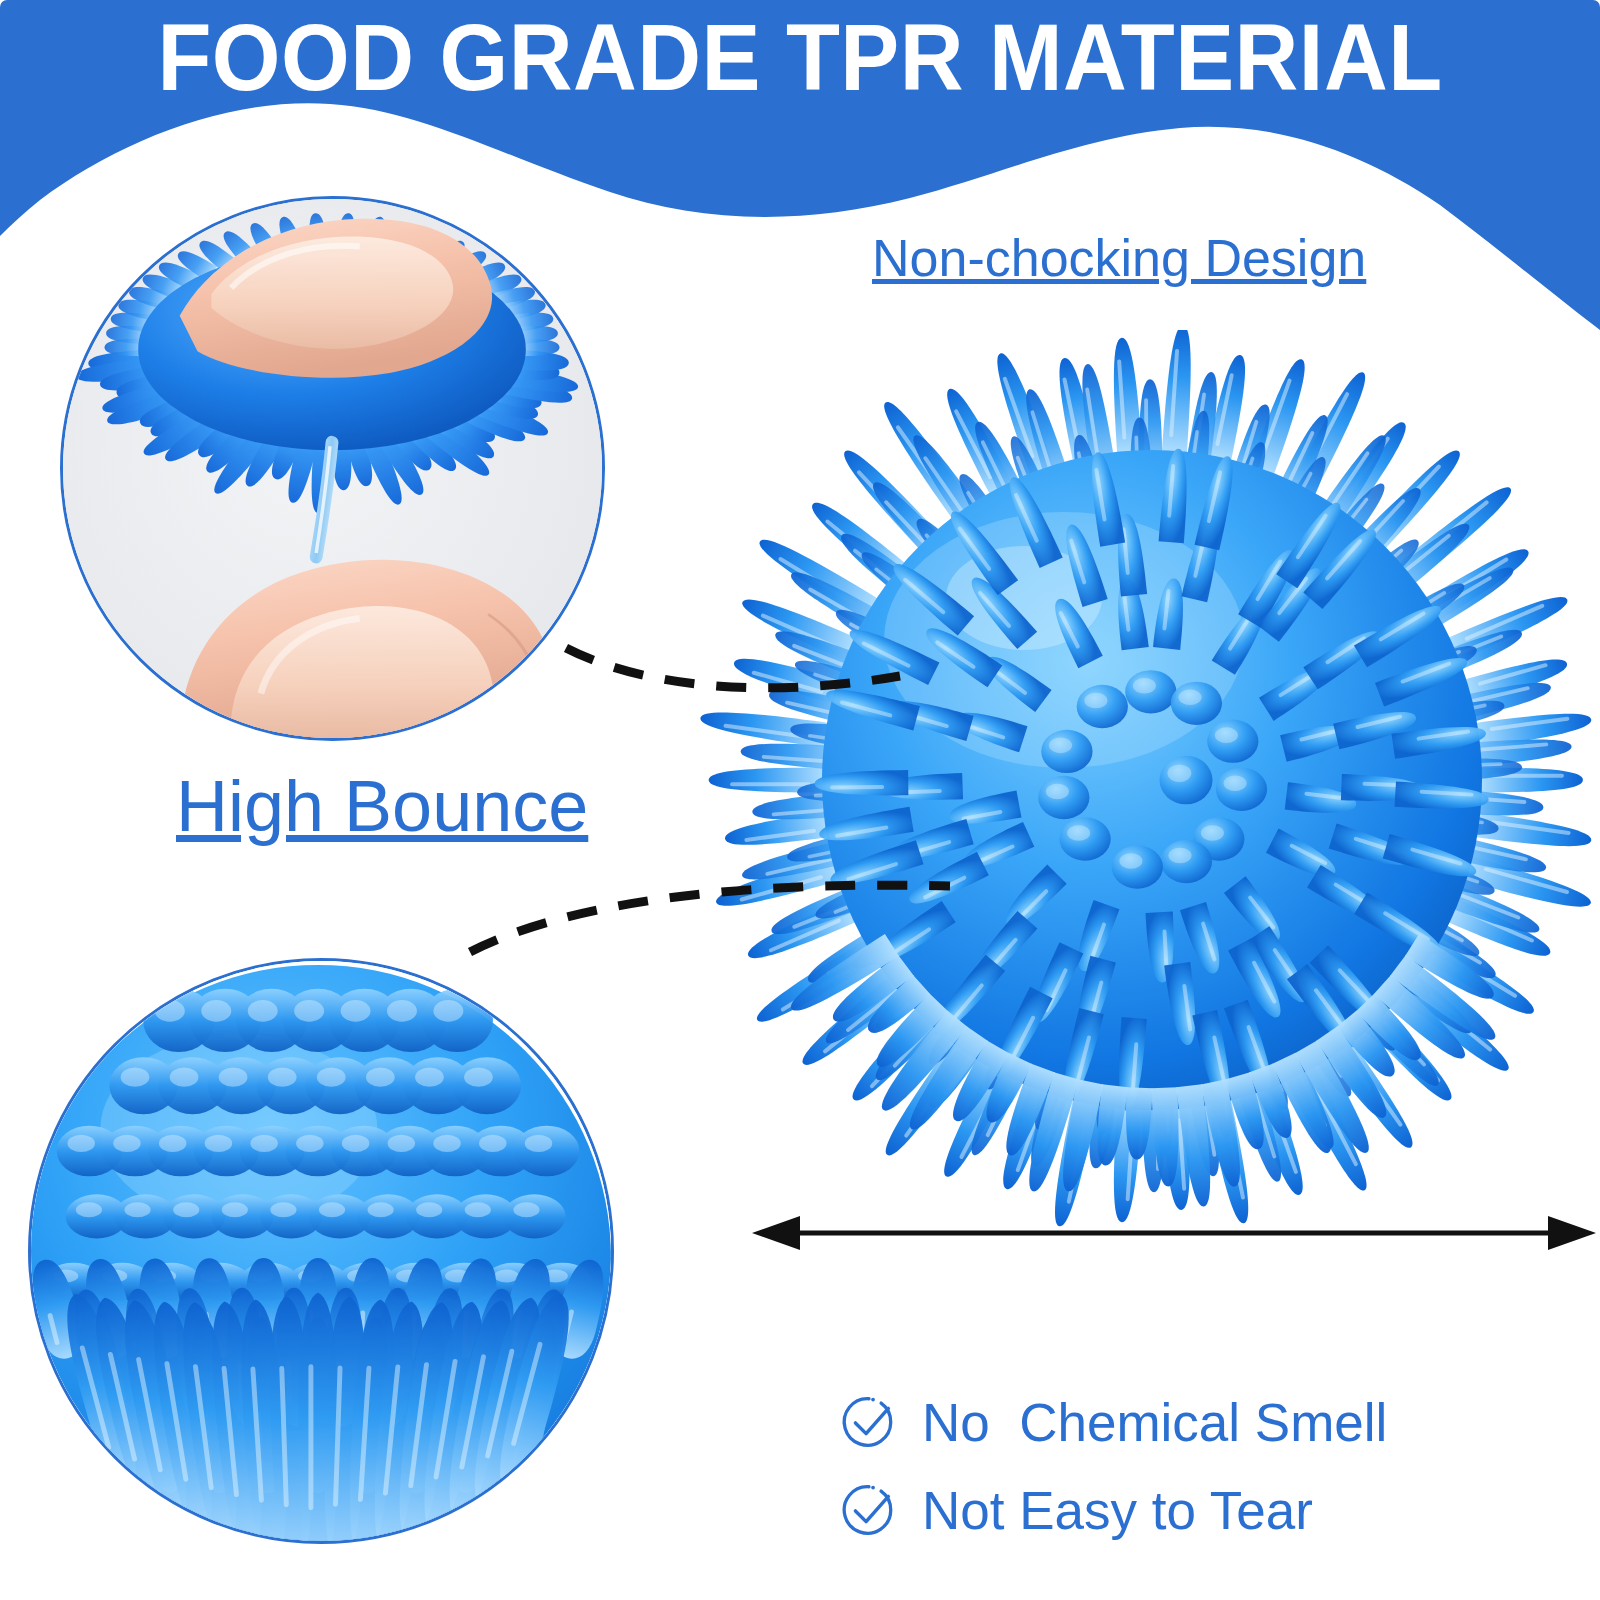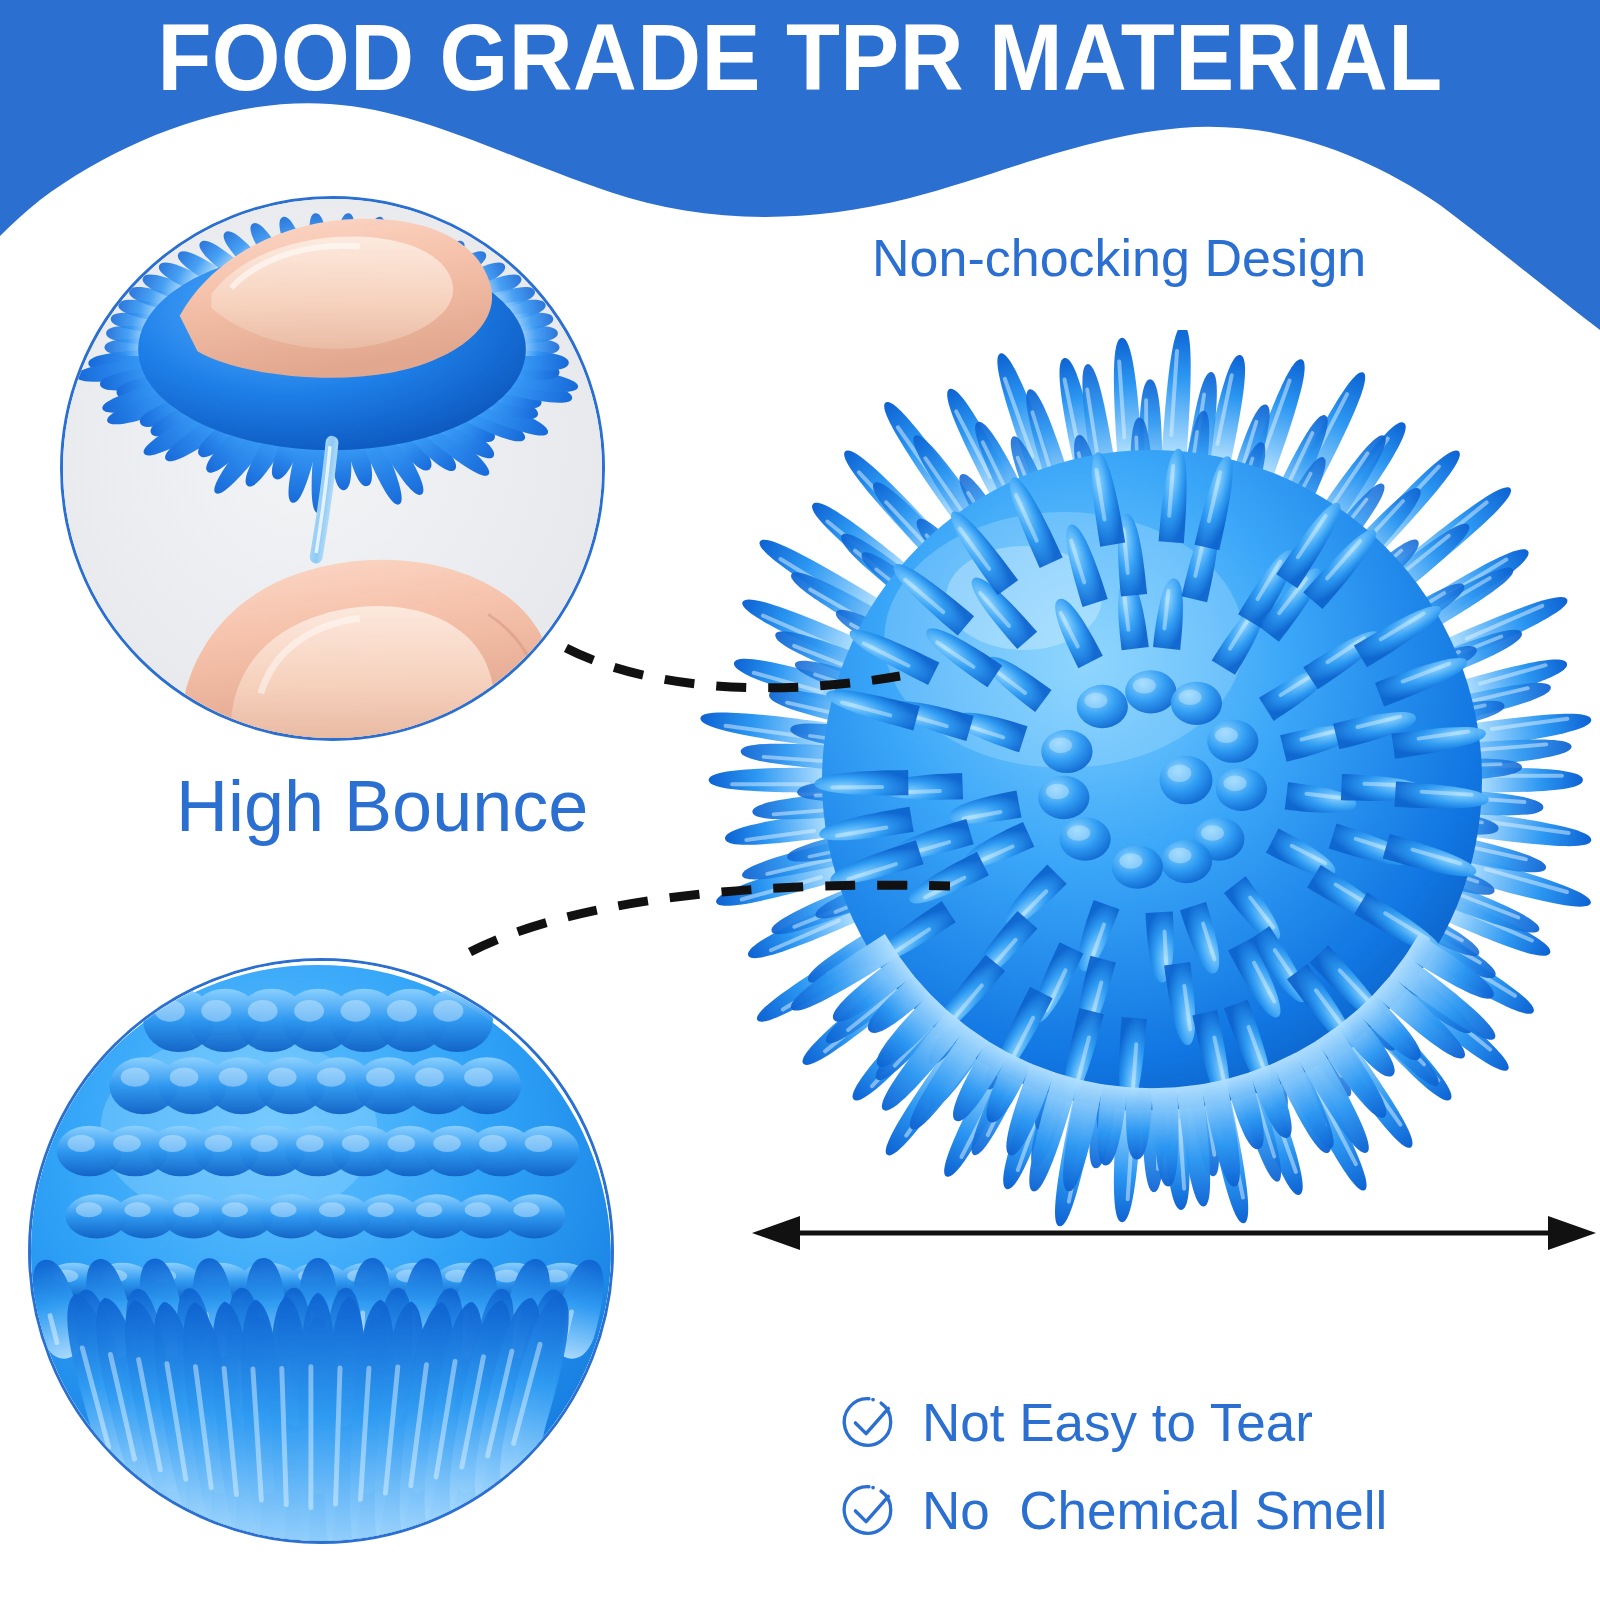--- a/index.html
+++ b/index.html
@@ -1,18 +1,18 @@
 <!DOCTYPE html>
 <html><head>
 <meta charset="utf-8">
 <style>
   html,body{margin:0;padding:0;background:#fff;}
   body{width:1600px;height:1600px;overflow:hidden;
        font-family:"Liberation Sans","DejaVu Sans",sans-serif;}
-  #stage{position:relative;width:1600px;height:1600px;background:#ffffff;overflow:hidden;}
+  #stage{position:relative;width:1600px;height:1600px;background:#ffffff;overflow:hidden;border-radius:7px;}
 
   
   #banner{position:absolute;left:0;top:0;width:1600px;height:420px;pointer-events:none;}
   #banner-title{
     position:absolute;left:0;top:2px;width:1600px;height:110px;
     display:flex;align-items:center;justify-content:center;
     color:#ffffff;
     font-family:"Liberation Sans Narrow","Liberation Sans","DejaVu Sans Condensed",sans-serif;
     font-weight:700;font-size:95px;letter-spacing:0.5px;
     transform:scaleX(0.93);transform-origin:50% 50%;
@@ -22,21 +22,21 @@
   
   .inset{position:absolute;border-radius:50%;overflow:hidden;
          box-sizing:border-box;border:3px solid #2B70D1;background:#ffffff;}
   #inset-top{left:60px;top:196px;width:545px;height:545px;}
   #inset-bottom{left:28px;top:958px;width:586px;height:586px;}
   .inset svg{display:block;width:100%;height:100%;}
 
   
   .blue-label{position:absolute;color:#2B70D1;font-weight:400;
               font-family:"Liberation Sans","DejaVu Sans",sans-serif;
-              white-space:nowrap;line-height:1;}
+              white-space:nowrap;line-height:1;text-decoration:underline;}
   #label-high-bounce{left:176px;top:770px;font-size:72px;}
   #label-non-chocking{left:872px;top:232px;font-size:52px;}
   #label-size{left:957px;top:1243px;font-size:54px;}
 
   
   #main-ball{position:absolute;left:672px;top:330px;width:960px;height:900px;}
   #main-ball svg{display:block;width:100%;height:100%;}
 
   
   #overlay{position:absolute;left:0;top:0;width:1600px;height:1600px;pointer-events:none;}
@@ -2299,29 +2299,29 @@
   <div id="features">
 
     <div class="feature">
       <span class="tick">
         <svg viewBox="0 0 64 64">
           <path d="M44.5,12.5 A24,24 0 1 1 32,8" fill="none" stroke="#2B70D1" stroke-width="3.4" stroke-linecap="round"></path>
           <circle cx="36.2" cy="8.9" r="1.9" fill="#2B70D1"></circle>
           <path d="M18,33 L29,44 L52,18" fill="none" stroke="#2B70D1" stroke-width="3.6" stroke-linecap="round" stroke-linejoin="round"></path>
         </svg>
       </span>
-      <span class="ftext">Not Easy to Tear</span>
+      <span class="ftext">No  Chemical Smell</span>
     </div>
 
     <div class="feature">
       <span class="tick">
         <svg viewBox="0 0 64 64">
           <path d="M44.5,12.5 A24,24 0 1 1 32,8" fill="none" stroke="#2B70D1" stroke-width="3.4" stroke-linecap="round"></path>
           <circle cx="36.2" cy="8.9" r="1.9" fill="#2B70D1"></circle>
           <path d="M18,33 L29,44 L52,18" fill="none" stroke="#2B70D1" stroke-width="3.6" stroke-linecap="round" stroke-linejoin="round"></path>
         </svg>
       </span>
-      <span class="ftext">No  Chemical Smell</span>
+      <span class="ftext">Not Easy to Tear</span>
     </div>
 
   </div>
 
 </div>
 
 </body></html>

